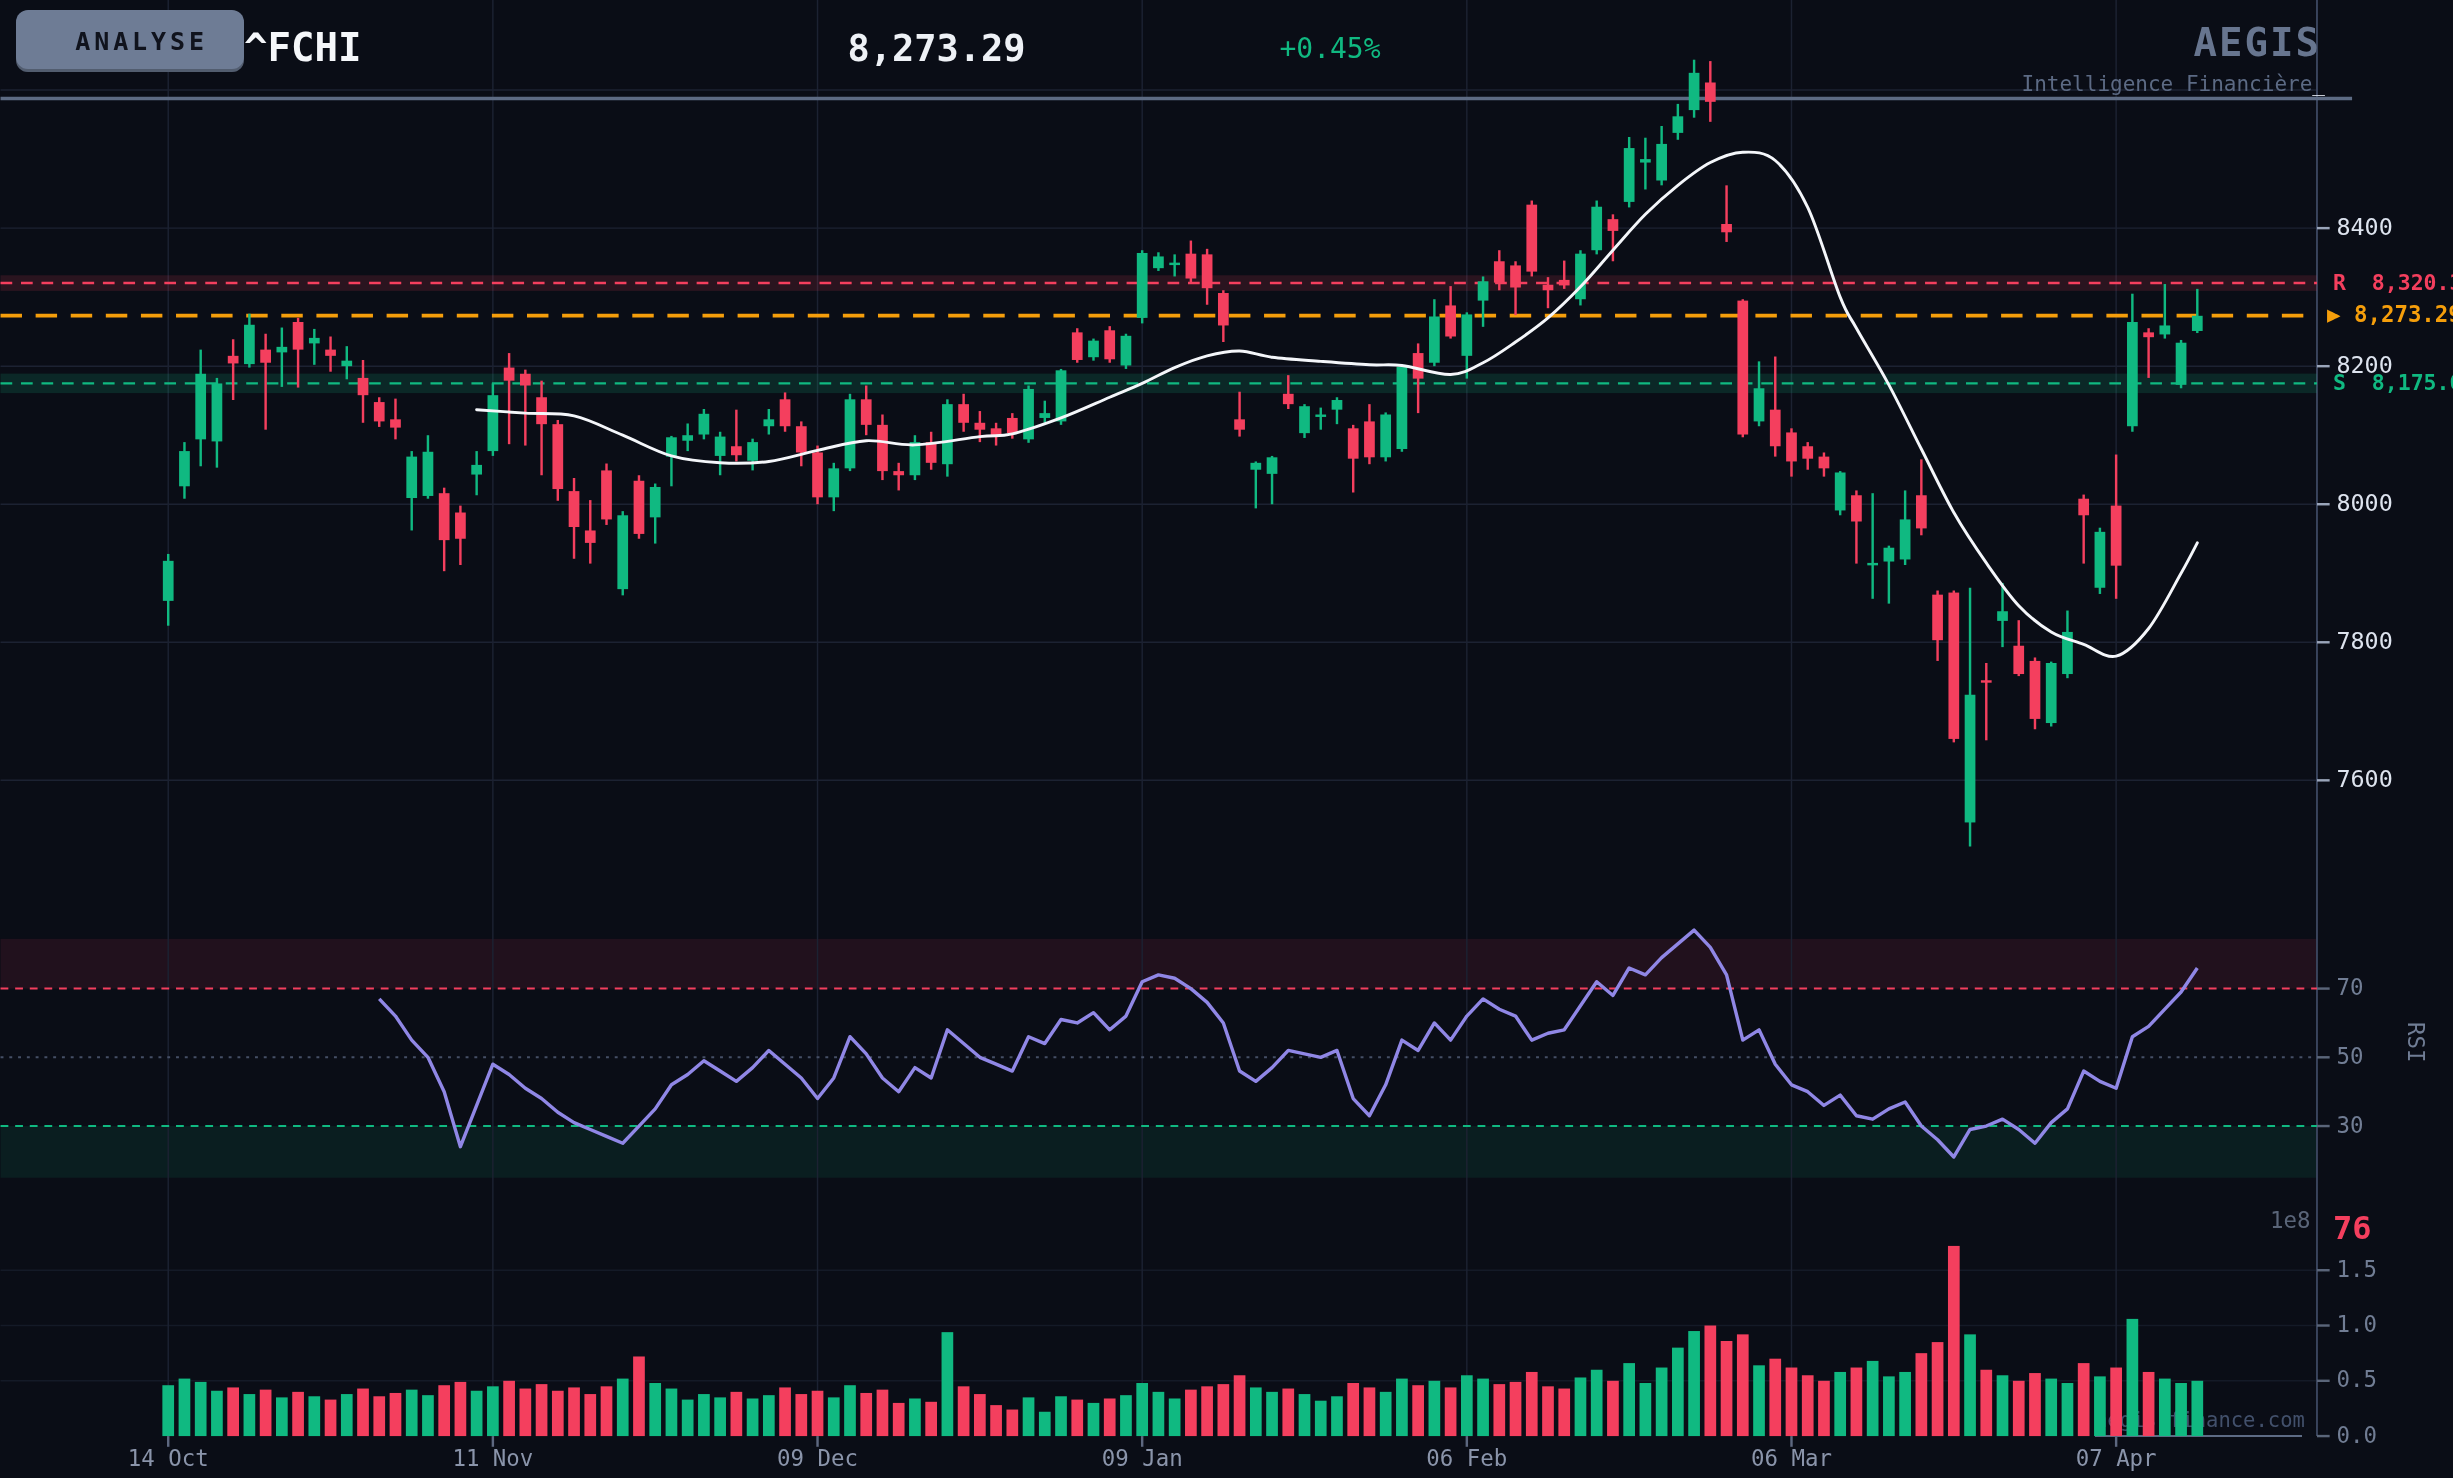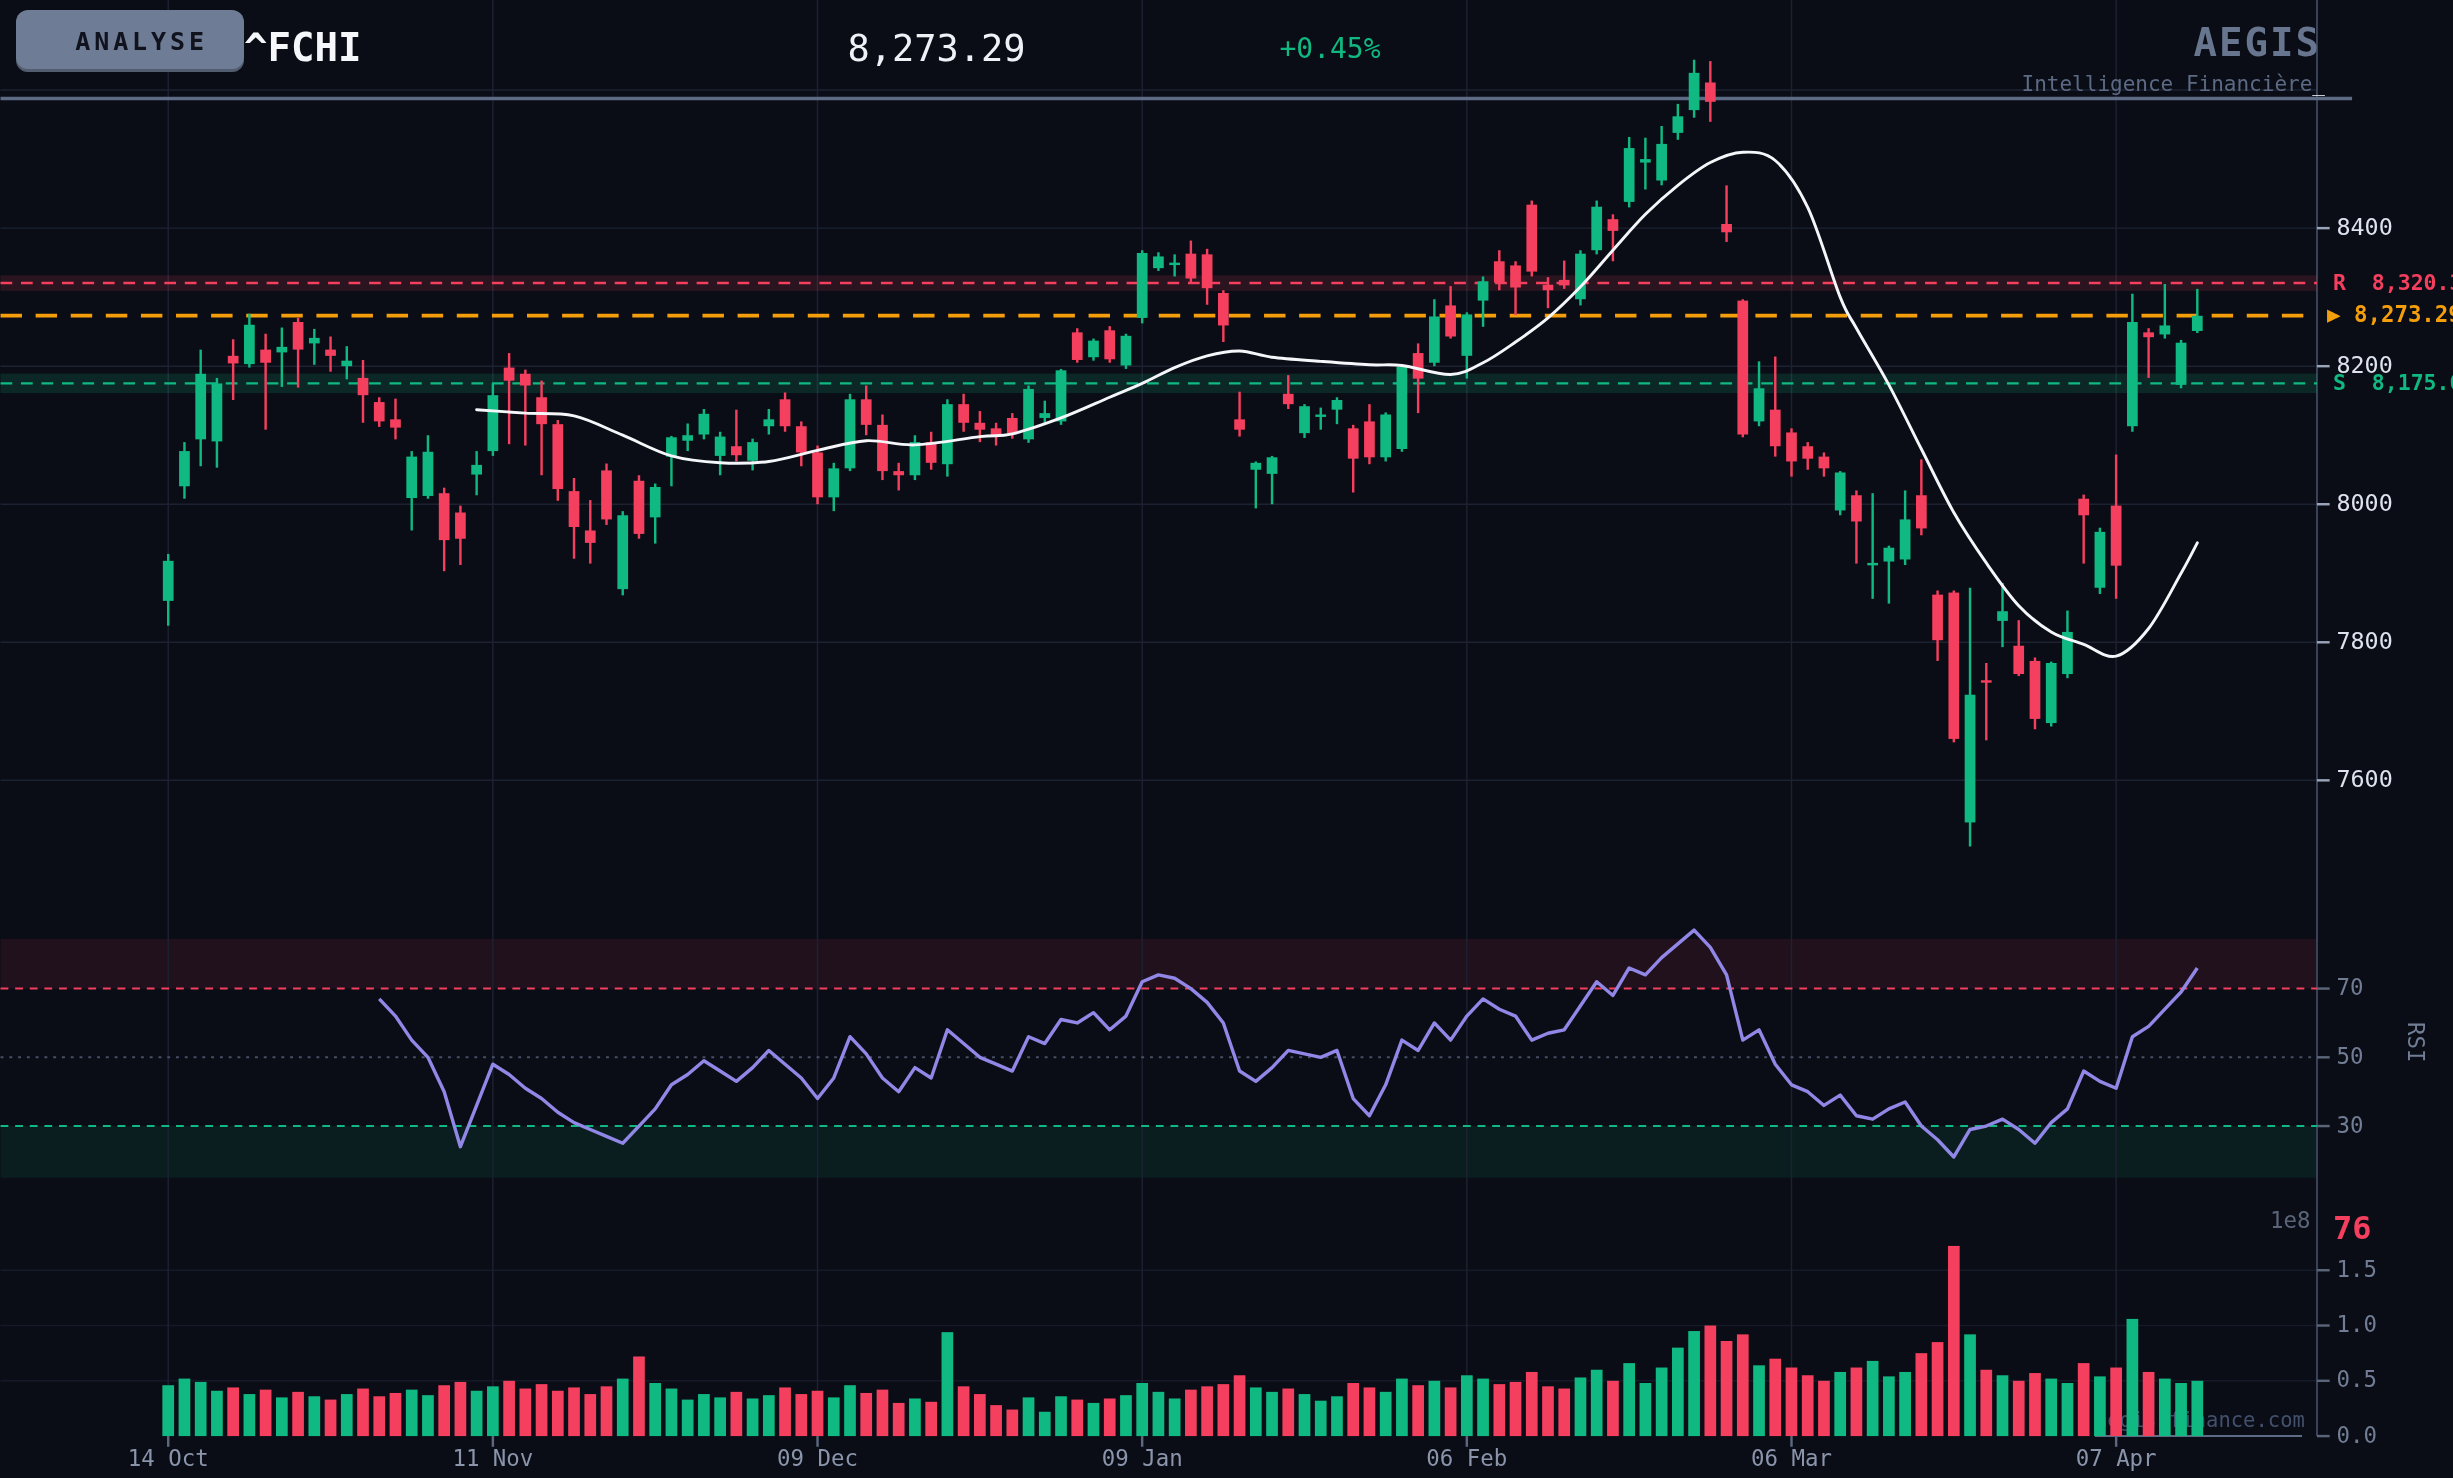--- a/index.html
+++ b/index.html
@@ -4,21 +4,21 @@
 <style>
   html,body{margin:0;padding:0;background:#0a0d16;}
   .screen{position:relative;width:2454px;height:1478px;background:#0a0d16;overflow:hidden;
           font-family:"DejaVu Sans Mono","Liberation Mono",monospace;}
   .hdr{position:absolute;left:0;top:0;width:2454px;height:99px;z-index:3;pointer-events:none;}
   .analyse-btn{position:absolute;left:15.6px;top:10px;width:204px;height:62px;background:#6e7c95;
                border-radius:12px;display:flex;align-items:center;justify-content:center;
                color:#10131d;font-size:25px;font-weight:bold;letter-spacing:3.9px;pointer-events:auto;
                box-shadow:inset 0 -2.9px 0 rgba(0,0,0,.25);padding-left:24px;}
   .symbol{position:absolute;left:244px;top:25px;font-size:39px;font-weight:bold;color:#f5f7fa;}
-  .last-price{position:absolute;left:800px;top:27px;width:273px;text-align:center;font-size:37px;font-weight:normal;color:#eef1f6;}
+  .last-price{position:absolute;left:800px;top:27px;width:273px;text-align:center;font-size:37px;font-weight:bold;color:#eef1f6;}
   .change{position:absolute;left:1252px;top:32px;width:156px;text-align:center;font-size:28px;font-weight:normal;color:#10b981;}
   .brand{position:absolute;right:133px;top:19.5px;font-size:39px;font-weight:bold;color:#67758f;letter-spacing:2px;text-align:center;}
   .brand-sub{position:absolute;right:129px;top:72px;font-size:21px;color:#5c6a84;}
   .brand-sub .cursor{color:#e8edf5;}
   svg.chart{position:absolute;left:0;top:0;z-index:2;}
   .side-label{position:absolute;z-index:4;white-space:pre;}
   .r-label{left:2333px;top:270px;font-size:21.5px;font-weight:bold;color:#f43f5e;}
   .now-label{left:2327px;top:301px;font-size:22.4px;font-weight:bold;color:#f59e0b;}
   .s-label{left:2333px;top:370px;font-size:21.5px;font-weight:bold;color:#10b981;}
   .rsi-now{left:2333px;top:1209px;font-size:32px;font-weight:bold;color:#f43f5e;}

